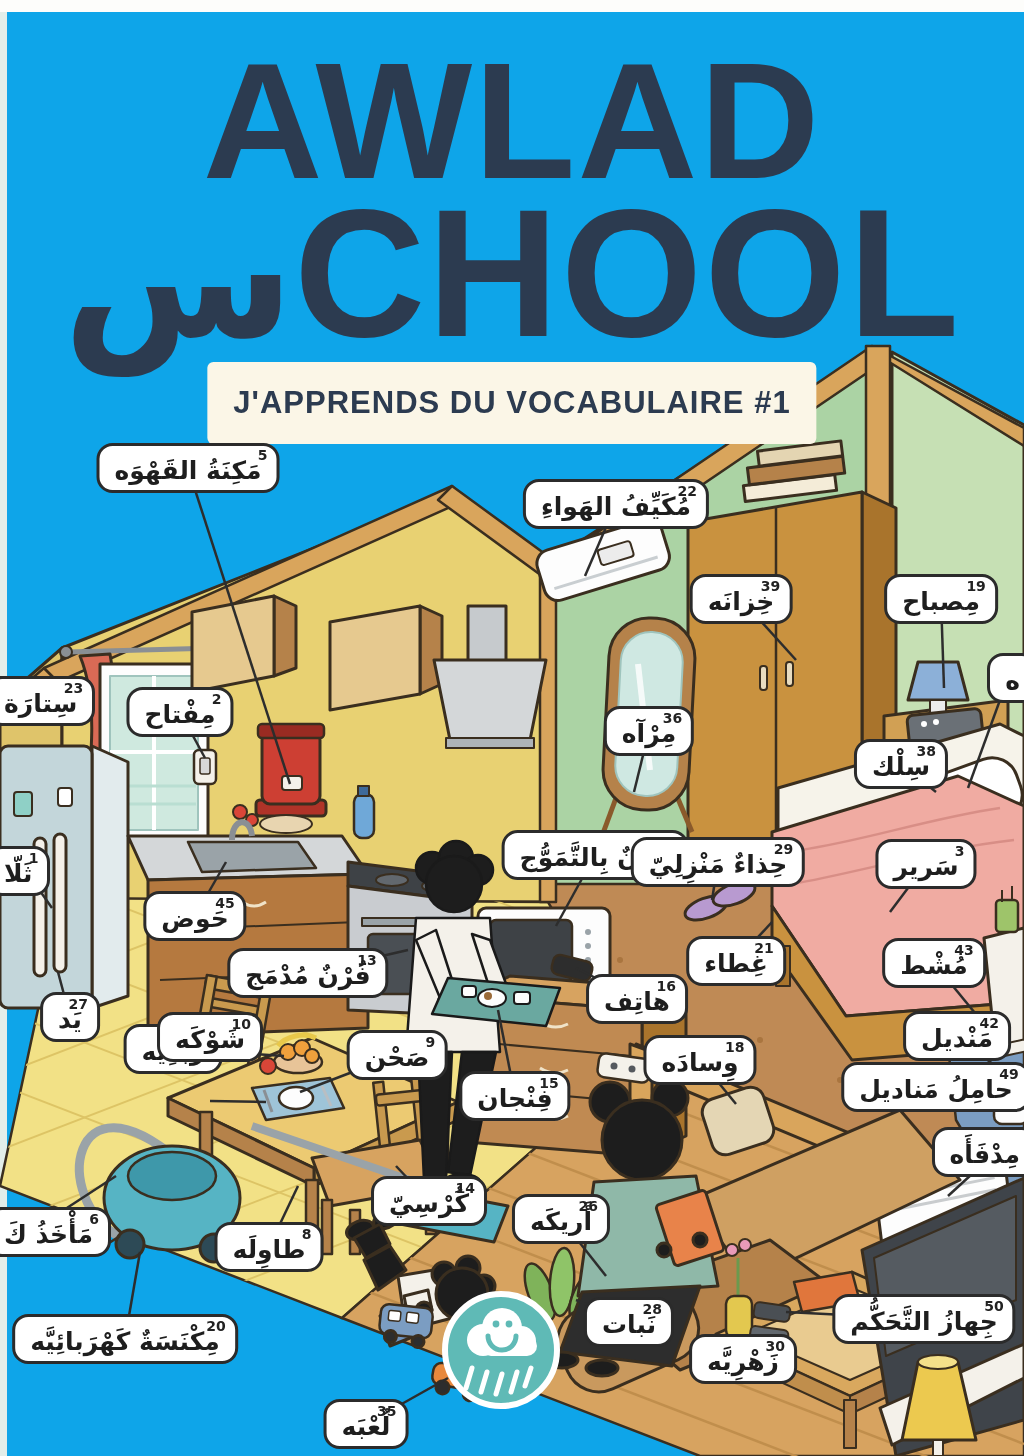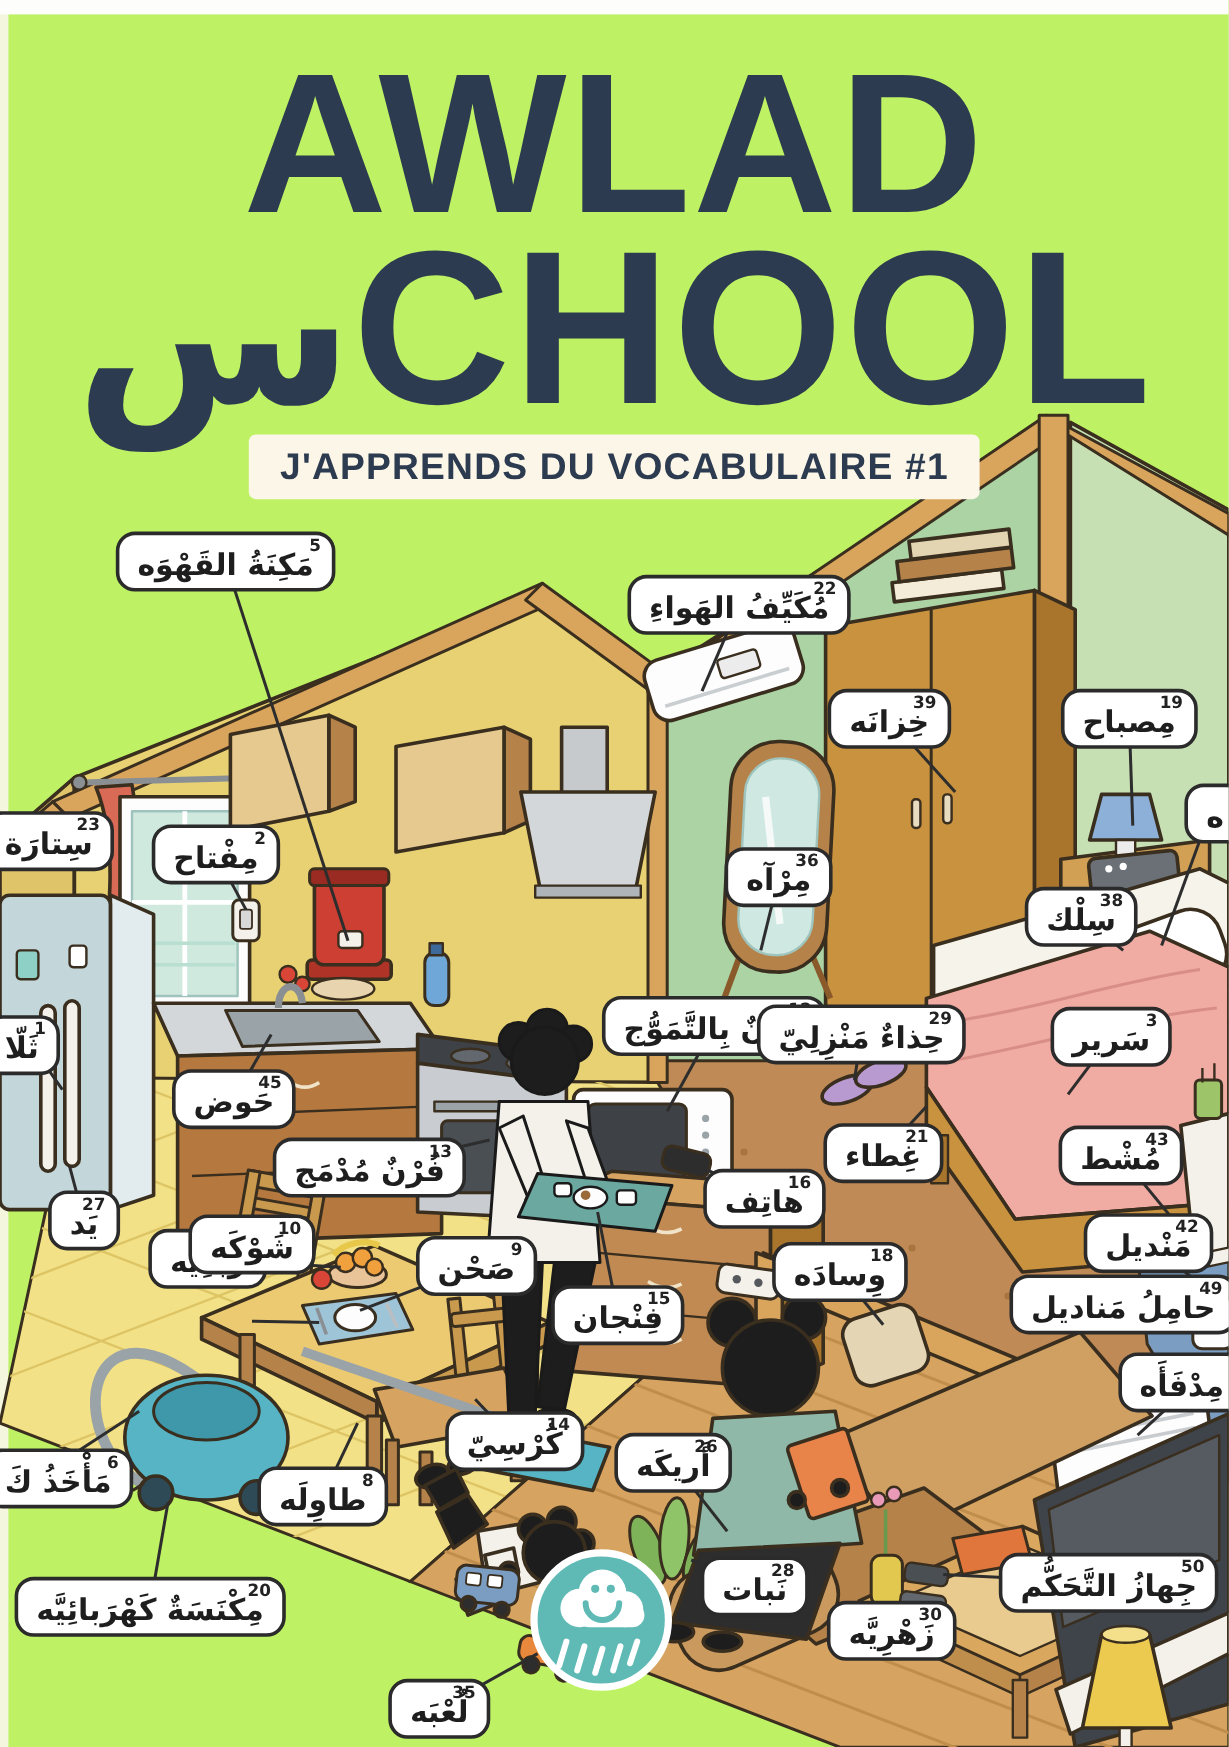--- a/index.html
+++ b/index.html
@@ -1,28 +1,28 @@
 <!DOCTYPE html>
 <html><head>
 <meta charset="utf-8">
 <style>
   html,body{margin:0;padding:0;background:#e8e8e8;}
-  .cover{position:relative;width:1024px;height:1456px;background:#bef264;overflow:hidden;
+  .cover{position:relative;width:1024px;height:1456px;background:#0ea5e9;overflow:hidden;
          font-family:"DejaVu Sans",sans-serif;}
   .scan-strip-top{position:absolute;top:0;left:0;width:1024px;height:12px;background:#fdfdfb;}
   .scan-strip-left{position:absolute;top:0;left:0;width:7px;height:1456px;background:#faf6ea;opacity:.9;}
   .title1{position:absolute;top:42px;left:0;width:100%;text-align:center;
           font-family:"Liberation Sans",sans-serif;font-weight:bold;font-size:166px;line-height:.95;
           color:#2c3b50;letter-spacing:2px;}
   .title2{position:absolute;top:182px;left:0;width:100%;text-align:center;
           font-family:"Liberation Sans",sans-serif;font-weight:bold;font-size:182px;line-height:1;
           color:#2c3b50;letter-spacing:2px;direction:ltr;}
   .title2 .ar-s{font-family:"DejaVu Sans",sans-serif;font-size:.92em;}
   .subtitle{position:absolute;top:362px;left:50%;transform:translateX(-50%);
-            background:#fbf6e7;border-radius:6px;padding:9px 26px;white-space:nowrap;
+            background:#fbf6e7;border-radius:6px;padding:23px 26px;white-space:nowrap;
             font-family:"Liberation Sans",sans-serif;font-weight:bold;font-size:31px;
             color:#2c3b50;letter-spacing:1px;}
   svg.scene{position:absolute;top:0;left:0;}
   #labels .pill{position:absolute;transform:translate(-50%,-50%);background:#ffffff;
         border:3px solid #2b2b2b;border-radius:16px;padding:10px 15px 4px;
         font-weight:bold;font-size:25px;line-height:1.2;color:#1e1e1e;direction:rtl;
         white-space:nowrap;}
   #labels .pill .num{position:absolute;top:2px;right:9px;font-size:14px;line-height:1;
         color:#222;direction:ltr;font-weight:bold;}
   #labels .pill.edge-left{transform:translateY(-50%);}

